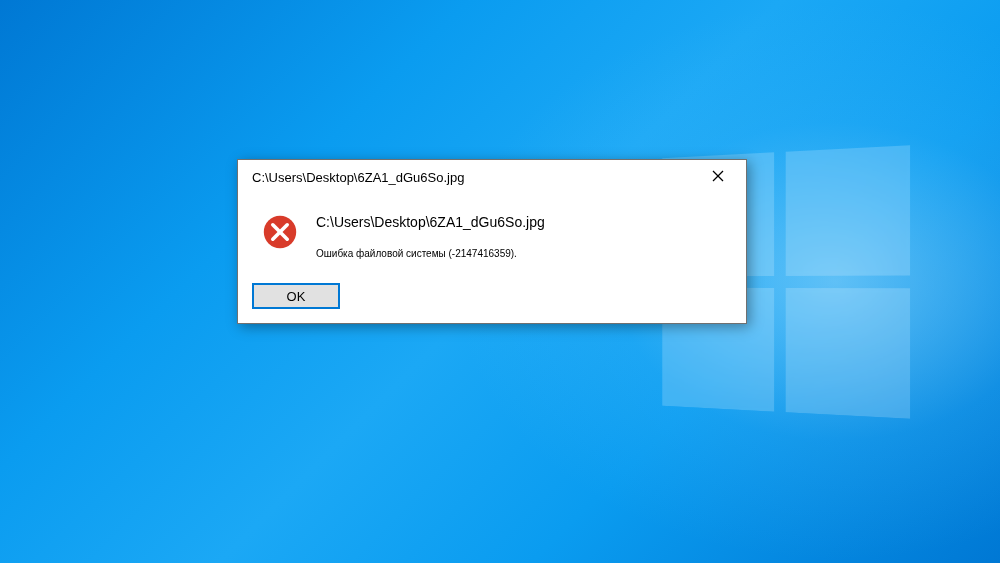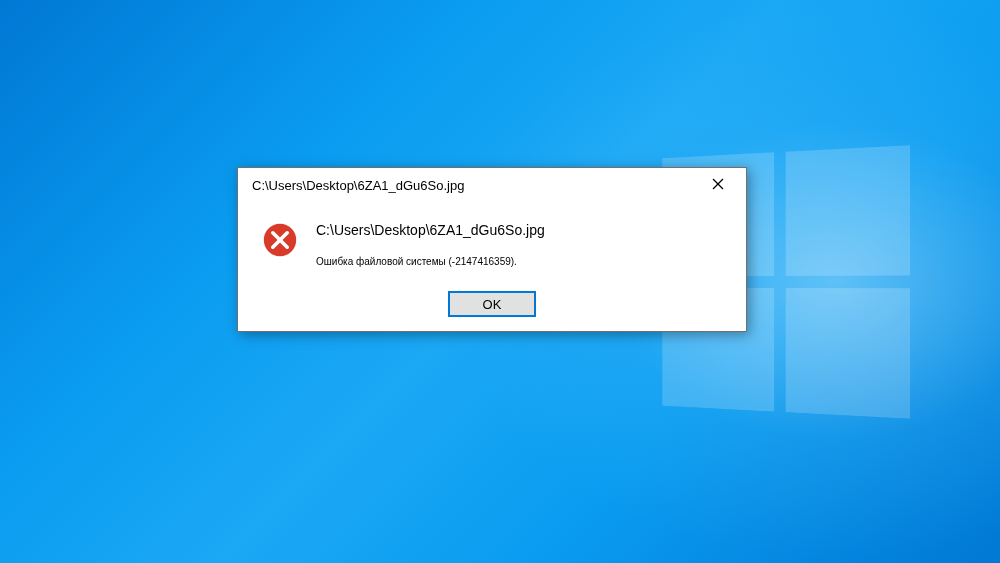--- a/index.html
+++ b/index.html
@@ -55,21 +55,20 @@
     }
     
     .dialog {
       position: absolute;
       left: 237px;
       top: 159px;
       width: 510px;
       background: #ffffff;
       border: 1px solid #707070;
       box-shadow: 3px 3px 12px rgba(0, 0, 0, 0.35);
-      margin-top: 8px;
     }
     
     .dialog-titlebar {
       display: flex;
       align-items: center;
       justify-content: space-between;
       height: 34px;
       padding: 0 8px 0 14px;
       background: #ffffff;
     }
@@ -127,21 +126,21 @@
     }
     
     .dialog-message {
       font-size: 10px;
       color: #000000;
     }
     
     .dialog-footer {
       padding: 10px 14px 14px;
       display: flex;
-      justify-content: center;
+      justify-content: flex-start;
       background: #ffffff;
     }
     
     .ok-button {
       min-width: 88px;
       height: 26px;
       background: #e1e1e1;
       border: 2px solid #0078d4;
       font-size: 13px;
       color: #000000;

